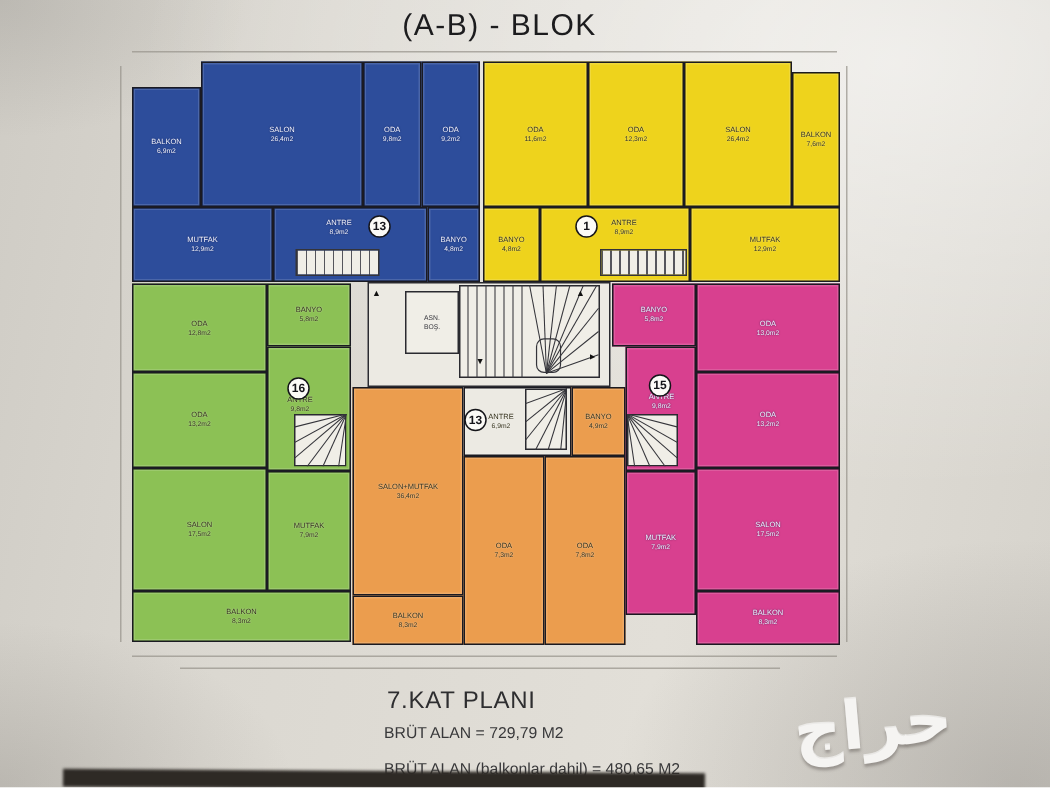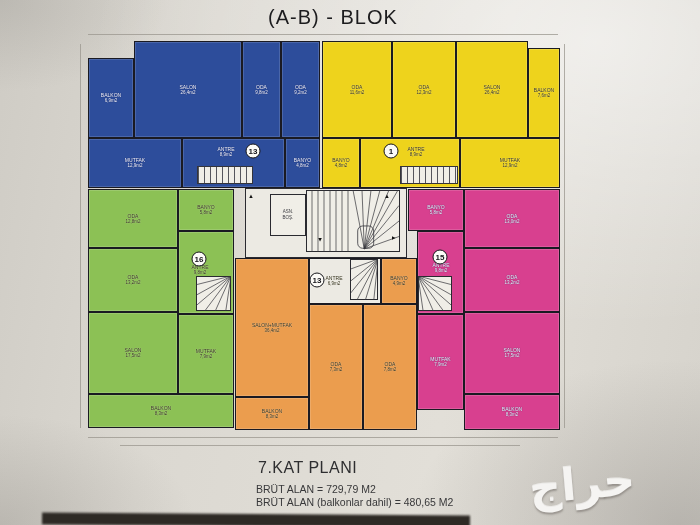--- a/index.html
+++ b/index.html
@@ -29,21 +29,21 @@
   svg.fan{position:absolute;}
   #stairwell{position:absolute;left:245px;top:188px;width:160px;height:68px;
     background:#eceae3;border:1px solid #2a2a30;}
   #elevator{position:absolute;left:270px;top:194px;width:34px;height:40px;border:1px solid #2a2a30;
     background:#f0eee7;display:flex;flex-direction:column;align-items:center;justify-content:center;
     font-size:4.5px;color:#3a3a40;line-height:1.3;}
   .door-arrow{position:absolute;font-size:6px;color:#111;line-height:1;z-index:7;}
   .dim{position:absolute;background:#9a968e;opacity:.75;}
   #footer-plan-name{position:absolute;left:258px;top:459px;font-size:16px;color:#2e2e30;letter-spacing:.5px;}
   #footer-line1{position:absolute;left:256px;top:483px;font-size:10.5px;color:#38383a;}
-  #footer-line2{position:absolute;left:256px;top:496px;font-size:10.5px;color:#38383a;}
+  #footer-line2{position:absolute;left:256px;top:507px;font-size:10.5px;color:#38383a;}
   #watermark{position:absolute;left:468px;top:458px;width:228px;text-align:center;
     font-family:"DejaVu Sans",sans-serif;font-weight:bold;font-size:44px;color:#f5f4f2;
     transform:rotate(-5deg);text-shadow:0 2px 2px rgba(90,85,80,.45),0 -1px 0 rgba(255,255,255,.6);}
   #table-strip{position:absolute;left:42px;top:514px;width:428px;height:12px;background:#2e2a25;
     filter:blur(1px);transform:rotate(.4deg);}
 </style>
 </head>
 <body>
 
 <div id="photo">

